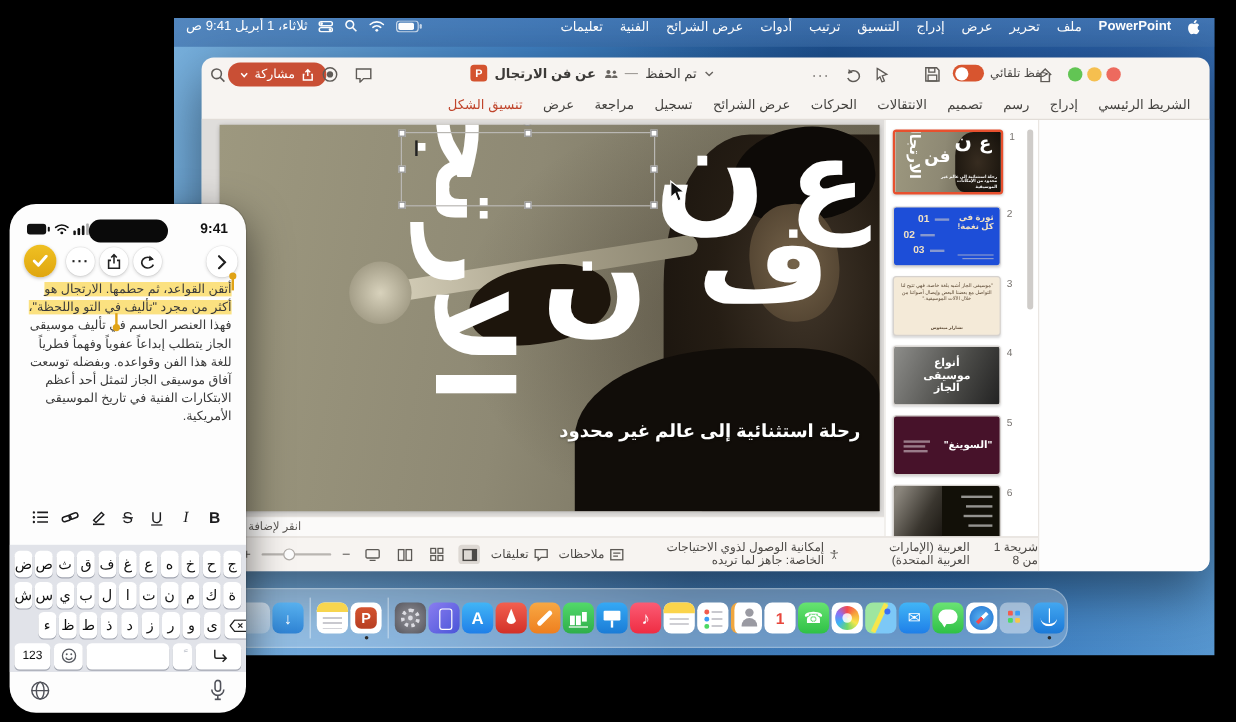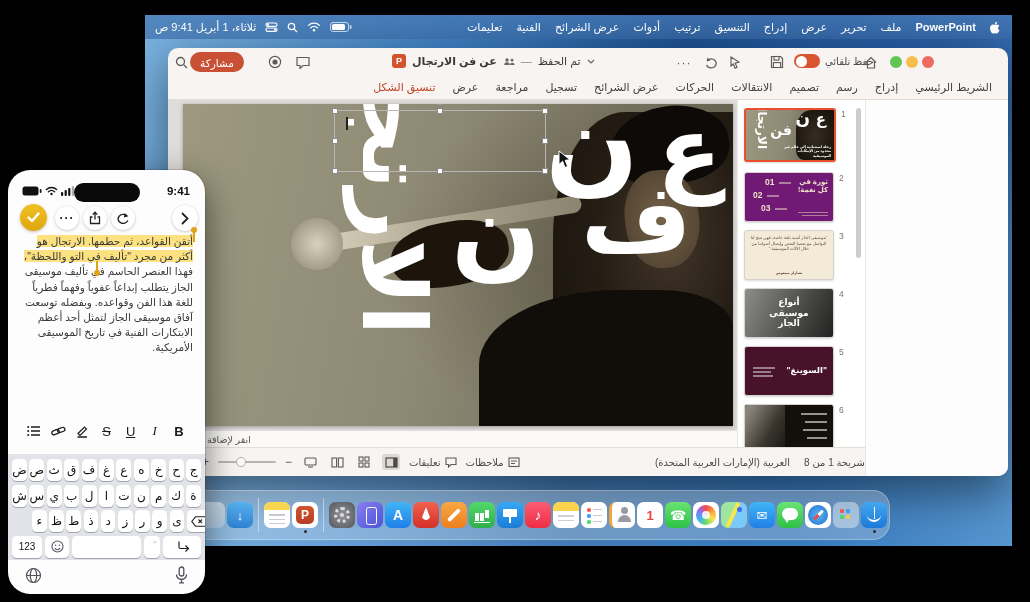--- a/index.html
+++ b/index.html
@@ -9,39 +9,39 @@
 
   
   #desktop{position:absolute;left:145px;top:15px;width:867px;height:531px;overflow:hidden;
     background:
       radial-gradient(900px 420px at 15% 95%, rgba(150,200,240,.55), rgba(150,200,240,0) 60%),
       radial-gradient(700px 300px at 90% 10%, rgba(30,70,140,.6), rgba(30,70,140,0) 60%),
       radial-gradient(800px 500px at 60% 120%, rgba(70,140,210,.5), rgba(70,140,210,0) 55%),
       linear-gradient(105deg,#79b1dd 0%,#3f7fc0 30%,#1d538f 55%,#2f6fb3 75%,#5897cf 100%);}
 
   
-  #menubar{position:absolute;left:0;top:0;width:100%;height:24px;display:flex;align-items:center;
+  #menubar{position:absolute;left:0;top:0;width:100%;height:24px;display:flex;align-items:flex-start;
     padding:0 10px;color:#fff;font-size:11px;background:linear-gradient(rgba(70,120,180,.75),rgba(60,110,170,.65));}
   #menubar .mb-left{display:flex;align-items:center;gap:9px;}
   #menubar .mb-right{display:flex;align-items:center;gap:14px;margin-left:auto;}
   #menubar .mi{white-space:nowrap;cursor:default;}
   #menubar b{font-weight:bold;}
   .sicon{display:inline-flex;align-items:center;}
 
   
   #ppt{position:absolute;left:23px;top:33px;width:840px;height:428px;border-radius:10px;
        background:#f7f4f1;box-shadow:0 18px 45px rgba(0,0,0,.45);overflow:hidden;}
   #titlebar{position:absolute;left:0;top:0;width:840px;height:28px;}
   .tl{position:absolute;top:8px;width:12px;height:12px;border-radius:50%;}
   .tl.g{left:722px;background:#62c554;}
   .tl.y{left:738px;background:#f5bf4f;}
   .tl.r{left:754px;background:#ed6a5e;}
   .wbtn{position:absolute;top:3px;width:22px;height:22px;border-radius:50%;display:flex;align-items:center;justify-content:center;color:#5f5b57;}
   .share-pill{position:absolute;left:22px;top:4px;height:20px;padding:0 10px;border-radius:11px;
-    background:#c94f35;color:#fff;font-size:10.5px;display:flex;align-items:center;gap:5px;direction:rtl;flex-direction:column;}
+    background:#c94f35;color:#fff;font-size:10.5px;display:flex;align-items:center;gap:5px;direction:rtl;}
   .title-grp{position:absolute;left:224px;top:6px;display:flex;align-items:center;gap:6px;font-size:11px;color:#3c3a38;}
   .autosave{position:absolute;left:626px;top:6px;display:flex;align-items:center;gap:5px;font-size:10px;color:#4a4744;}
   .toggle{width:26px;height:14px;border-radius:7px;background:#d8552f;position:relative;}
   .toggle::after{content:"";position:absolute;left:1.5px;top:1.5px;width:11px;height:11px;border-radius:50%;background:#fff;}
   #tabsrow{position:absolute;left:0;top:28px;width:840px;height:24px;border-bottom:1px solid #e2ddd8;
     display:flex;direction:rtl;align-items:center;gap:17px;padding:0 16px;font-size:11px;color:#44423f;}
   #tabsrow .tab{white-space:nowrap;cursor:default;}
   #tabsrow .tab.act{color:#c0452c;}
 
   
@@ -93,21 +93,21 @@
   .thumb{width:90px;height:50px;border-radius:3px;overflow:hidden;position:relative;background:#fff;
     border:1px solid #d6d2ce;box-shadow:0 1px 2px rgba(0,0,0,.15);}
   .thumb.sel{width:92px;height:54px;border:2px solid #e8502e;}
   .t1bg{position:absolute;inset:0;background:linear-gradient(100deg,#9d987f,#8e8974 45%,#6f6a58 75%,#4d473a 100%);}
   .t1dark{position:absolute;right:0;top:0;width:38px;height:100%;background:radial-gradient(#372c20,#14100a);border-radius:40% 0 0 20%;}
   .t1 .mini-ain{position:absolute;right:8px;top:0px;color:#fff;font-weight:bold;font-size:15px;}
   .t1 .mini-noon{position:absolute;right:24px;top:-2px;color:#fff;font-weight:bold;font-size:17px;}
   .t1 .mini-fan{position:absolute;right:42px;top:12px;color:#fff;font-weight:bold;font-size:14px;letter-spacing:4px;}
   .t1 .mini-vert{position:absolute;left:-14px;top:8px;width:60px;text-align:center;color:#fff;font-weight:bold;font-size:12px;transform:rotate(90deg);}
   .t1 .mini-sub{position:absolute;right:3px;bottom:2px;width:48px;color:#fff;font-size:3.5px;text-align:right;direction:rtl;line-height:4.5px;font-weight:bold;}
-  .t2{background:#701a75;text-decoration:underline;}
+  .t2{background:#1d4ed8;text-decoration:underline;}
   .t2 .t2title{position:absolute;right:5px;top:5px;width:34px;color:#f0e1c5;font-weight:bold;font-size:7px;line-height:8px;text-align:right;direction:rtl;}
   .t2 .n{position:absolute;color:#f0e1c5;font-weight:bold;font-size:8.5px;}
   .t2 .bar{position:absolute;height:1.5px;background:rgba(240,225,197,.5);}
   .t3{background:#f4ead8;}
   .t3 .q{position:absolute;inset:4px 5px;color:#5d4a35;font-size:4.2px;line-height:5.6px;text-align:center;direction:rtl;}
   .t3 .a{position:absolute;bottom:4px;left:0;right:0;text-align:center;color:#5d4a35;font-size:3.5px;font-weight:bold;}
   .t4{background:linear-gradient(115deg,#8d8d8a,#4a4a47 60%,#222);}
   .t4 .t4t{position:absolute;inset:0;display:flex;align-items:center;justify-content:center;color:#fff;
      font-weight:bold;font-size:9px;line-height:10.5px;text-align:center;direction:rtl;width:52px;margin:0 auto;}
   .t5{background:#47122a;}
@@ -417,20 +417,21 @@
               <div class="blob" id="fig-suit"></div>
               <div class="blob" id="fig-trumpet"></div>
               <div class="blob" id="fig-bell"></div>
               <div class="blob" id="fig-hands"></div>
               <span class="bigletter" id="l-ain">ع</span>
               <span class="bigletter" id="l-noon">ن</span>
               <span class="bigletter" id="l-fa">ف</span>
               <span class="bigletter" id="l-noon2">ن</span>
               <div id="l-vert">الارتجال</div>
               <div id="slide-sub">
+                <div>رحلة استثنائية إلى عالم غير محدود</div>
               </div>
               <div id="selbox">
                 <span class="hnd" style="left:-3px;top:-3px;"></span>
                 <span class="hnd" style="left:50%;margin-left:-3px;top:-3px;"></span>
                 <span class="hnd" style="right:-3px;top:-3px;"></span>
                 <span class="hnd" style="left:-3px;top:50%;margin-top:-3px;"></span>
                 <span class="hnd" style="right:-3px;top:50%;margin-top:-3px;"></span>
                 <span class="hnd" style="left:-3px;bottom:-3px;"></span>
                 <span class="hnd" style="left:50%;margin-left:-3px;bottom:-3px;"></span>
                 <span class="hnd" style="right:-3px;bottom:-3px;"></span>
@@ -560,20 +561,27 @@
                 <rect x="1" y="1" width="10" height="8.5" fill="none" stroke="#5c5955" stroke-width="1.1"></rect>
                 <line x1="3" y1="4" x2="9" y2="4" stroke="#5c5955"></line>
                 <line x1="3" y1="6.5" x2="7" y2="6.5" stroke="#5c5955"></line>
               </svg>
             <span>ملاحظات</span>
           </span>
         </div>
         <div id="sb-right">
           <span>شريحة 1 من 8</span>
           <span>العربية (الإمارات العربية المتحدة)</span>
+          <span class="sb-lbl">
+            <svg width="12" height="12" viewBox="0 0 12 12">
+                <circle cx="6" cy="2" r="1.3" fill="#5c5955"></circle>
+                <path d="M1.5 4 a14 14 0 0 0 9 0 M6 5 v3 M6 8 l-2 3.5 M6 8 l2 3.5 M6 3.5 v1.5" fill="none" stroke="#5c5955" stroke-width="1.1"></path>
+              </svg>
+            <span>إمكانية الوصول لذوي الاحتياجات الخاصة: جاهز لما تريده</span>
+          </span>
         </div>
       </div>
     </div>
 
     <div id="dock">
         <div class="dock-item di-trash">
         <div class="dg"></div>
         <span class="dlabel"></span>
 
       </div>

